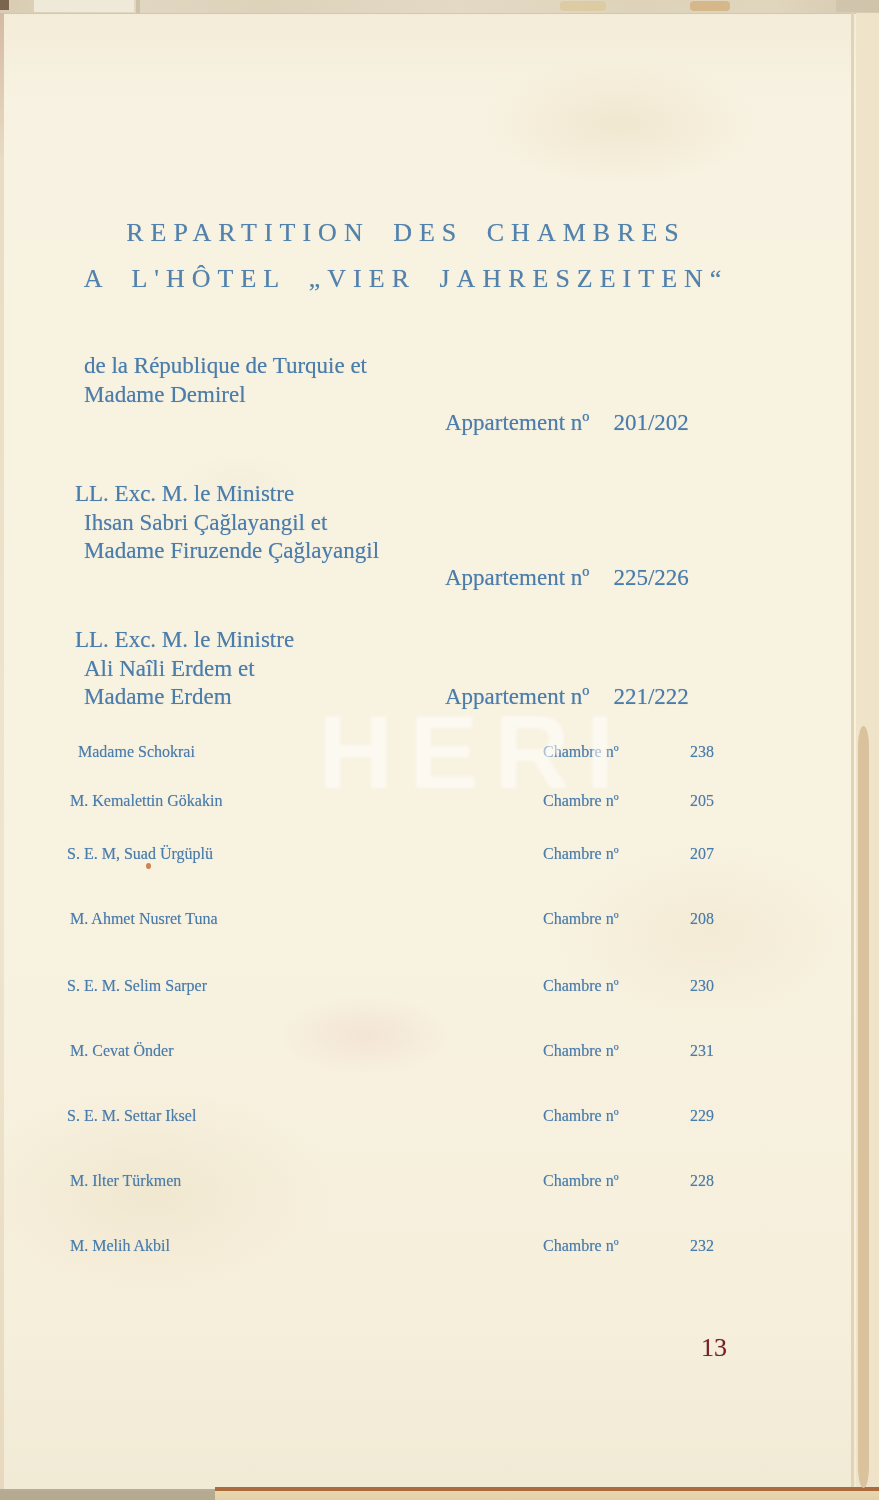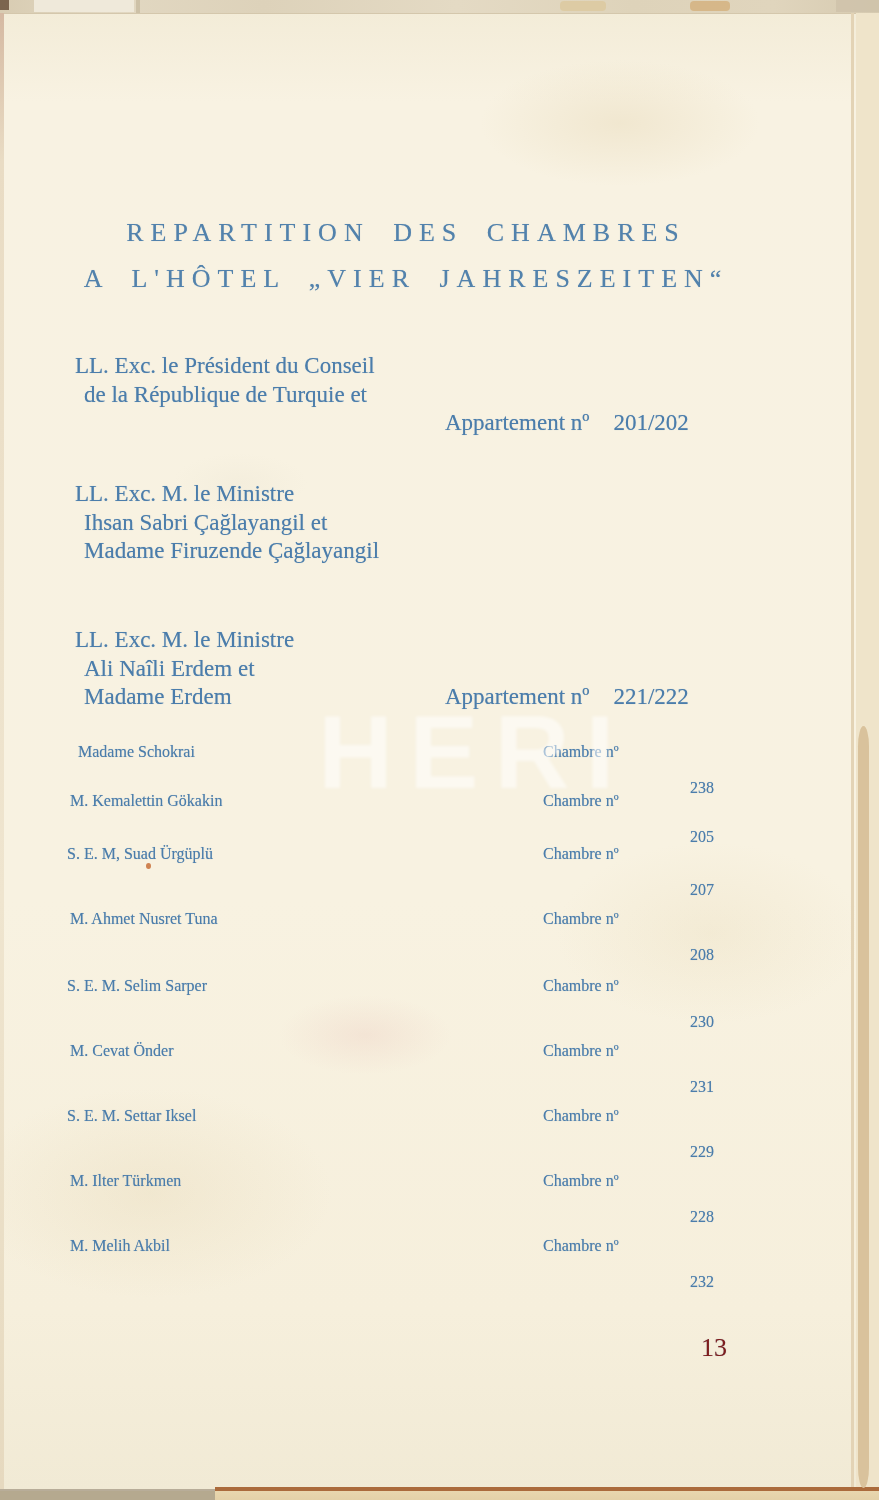--- a/index.html
+++ b/index.html
@@ -30,21 +30,21 @@
   .t2{top:264px;}
   .block{position:absolute;left:0;width:856px;font-size:23px;line-height:28.5px;}
   .bl{white-space:nowrap;}
   .first{margin-left:75px;}
   .ind{margin-left:84px;}
   .assign{position:absolute;left:445px;white-space:nowrap;}
   .assign .num{margin-left:24px;margin-top:6px;}
   .row{position:absolute;left:0;width:856px;height:32px;font-size:16px;white-space:nowrap;}
   .nm{position:absolute;left:70px;top:0;}
   .rl{position:absolute;left:543px;top:0;}
-  .rn{position:absolute;left:690px;top:0;margin-top:36px;}
+  .rn{position:absolute;left:690px;top:0;}
   .pgn{position:absolute;left:701px;top:1333px;font-size:26px;color:#7f1d1d;text-shadow:0 0 .7px rgba(68,117,159,.5);}
   
   .wm{
     position:absolute;left:318px;top:700px;z-index:5;
     font-family:"Liberation Sans", sans-serif;font-weight:bold;
     font-size:104px;letter-spacing:16px;line-height:1;
     color:rgba(255,255,255,.55);filter:blur(1.6px);pointer-events:none;
   }
   
   .top-edge{
@@ -76,31 +76,34 @@
 <div class="scan">
 
   <div class="page"></div>
 
   <div class="txt-layer">
 
     <div class="title t1">REPARTITION DES CHAMBRES</div>
     <div class="title t2">A L'HÔTEL „VIER JAHRESZEITEN“</div>
 
     <div class="block ink" style="top:352px">
-      <div class="bl first">LL. Exc. le Président du Conseil</div>
       <div class="bl ind">de la République de Turquie et</div>
+      <div class="bl ind">Madame Demirel</div>
       <div class="assign" style="top:57px">
         <span>Appartement nº</span><span class="num">201/202</span>
       </div>
     </div>
 
     <div class="block ink" style="top:480px">
       <div class="bl first">LL. Exc. M. le Ministre</div>
       <div class="bl ind">Ihsan Sabri Çağlayangil et</div>
       <div class="bl ind">Madame Firuzende Çağlayangil</div>
+      <div class="assign" style="top:84px">
+        <span>Appartement nº</span><span class="num">225/226</span>
+      </div>
     </div>
 
     <div class="block ink" style="top:626px">
       <div class="bl first">LL. Exc. M. le Ministre</div>
       <div class="bl ind">Ali Naîli Erdem et</div>
       <div class="bl ind">Madame Erdem</div>
       <div class="assign" style="top:57px">
         <span>Appartement nº</span><span class="num">221/222</span>
       </div>
     </div>

